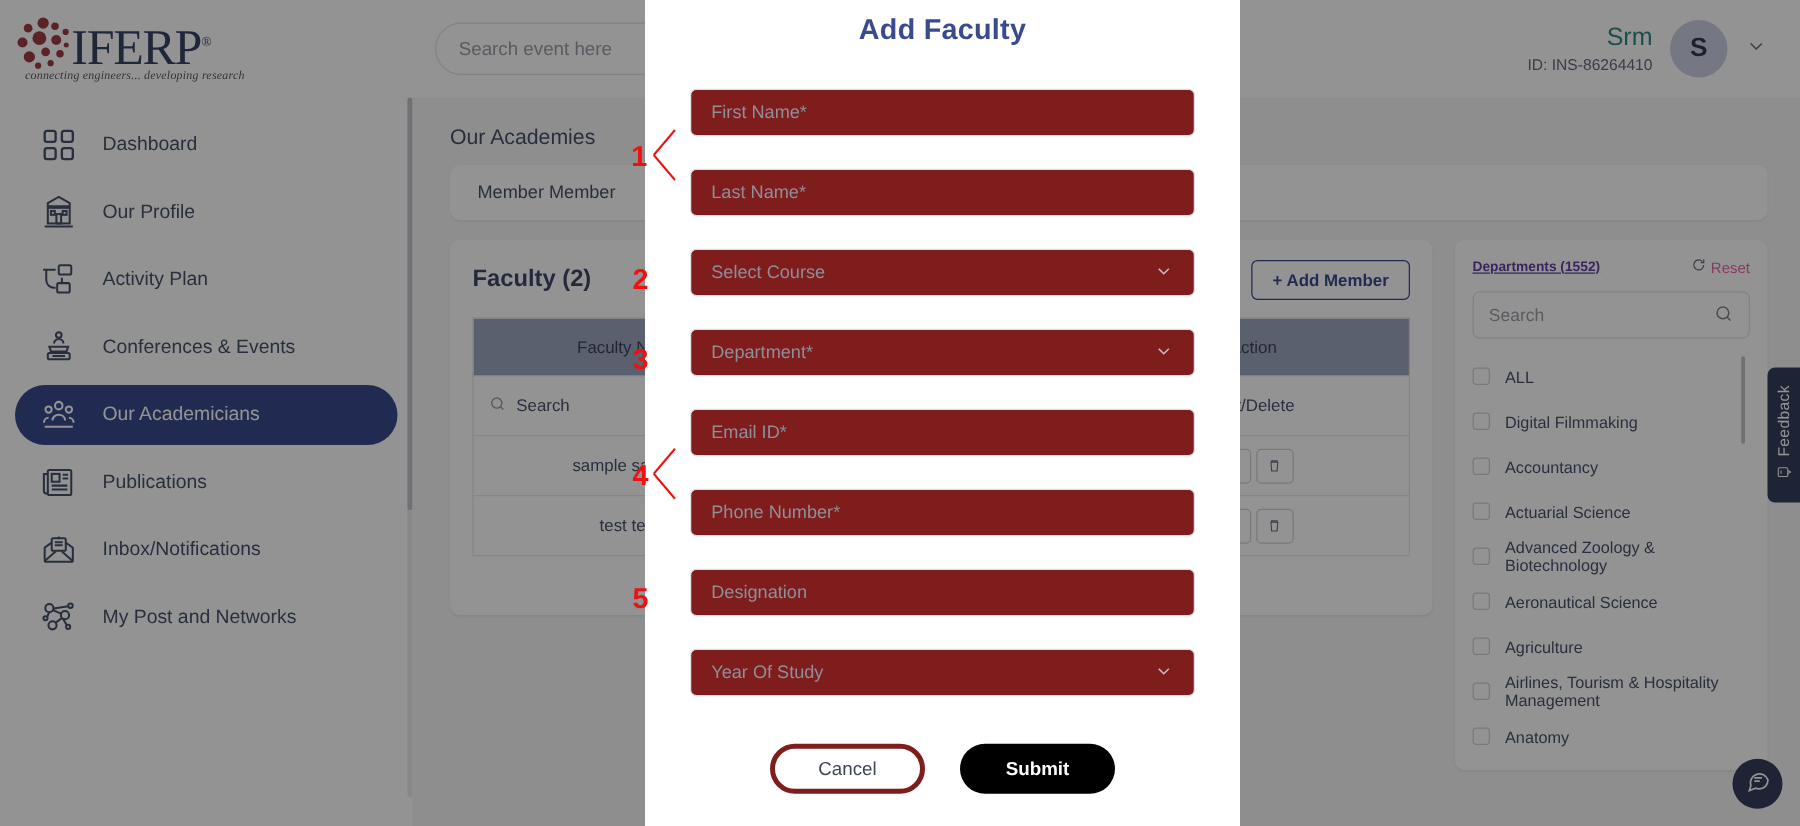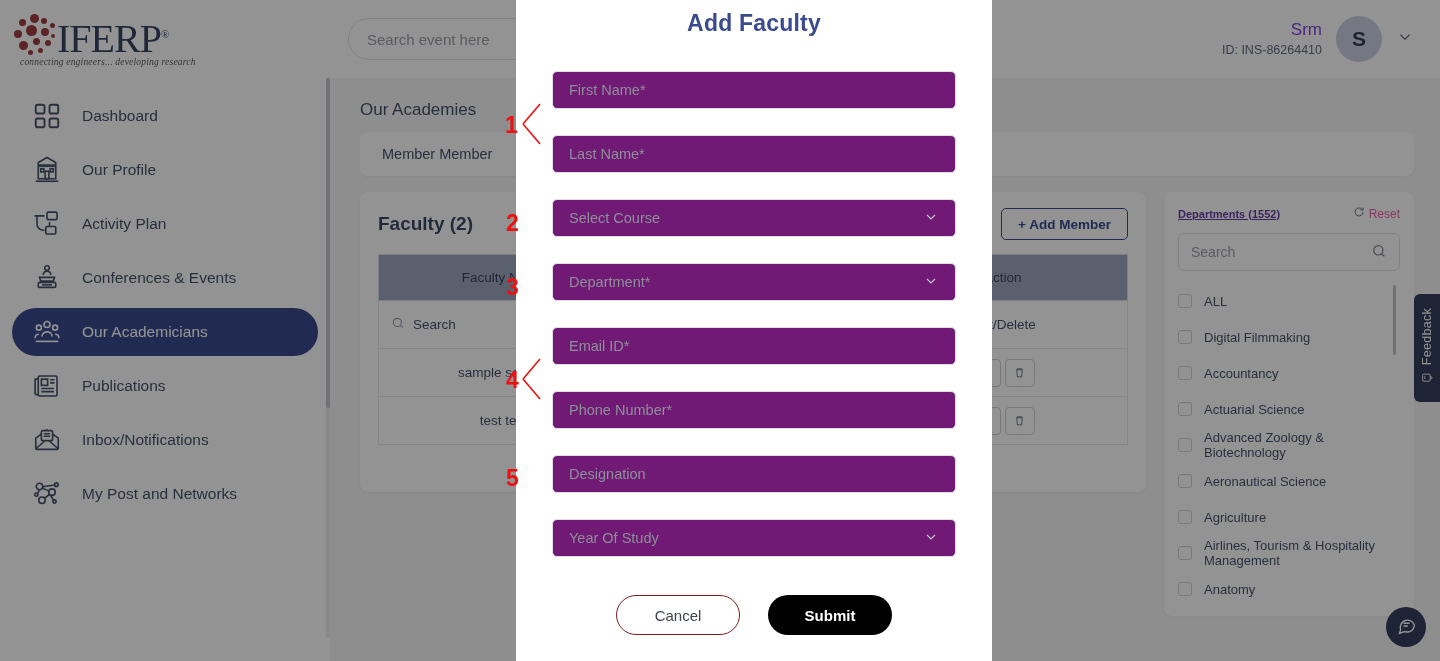--- a/index.html
+++ b/index.html
@@ -61,21 +61,21 @@
     height: 78px; background: #fff; display: flex; align-items: center;
     padding: 0 26px 0 18px; gap: 14px;
   }
   .search-box {
     width: 640px; height: 42px; border: 1px solid #dcdde2;
     border-radius: 22px; display: flex; align-items: center;
     padding: 0 18px; color: #8d8f99; font-size: 15px; background:#fff;
   }
   .topbar-spacer { flex: 1 1 auto; }
   .user-meta { text-align: right; line-height: 1.35; }
-  .user-name { font-size: 17px; color: #6d28d9; }
+  .user-name { font-size: 20px; color: #0f766e; }
   .user-id { font-size: 12.5px; color: #4a5268; }
   .avatar {
     width: 46px; height: 46px; border-radius: 50%;
     background: #c3c9df; color: #101a33; font-size: 21px; font-weight: bold;
     display: flex; align-items: center; justify-content: center;
   }
   .caret { color: #4a5268; font-size: 16px; }
 
   .content { padding: 22px 26px 0 30px; }
   .page-title { font-size: 17px; color: #2b3552; margin-bottom: 12px; }
@@ -175,31 +175,31 @@
     background: #fff; overflow: hidden;
   }
   .modal-title {
     text-align: center; font-size: 23px; font-weight: bold;
     color: #3a4a8f; padding-top: 10px; letter-spacing: .2px;
   }
   .modal-body { padding: 34px 36px 0 36px; }
   .field {
     height: 38px; border: 1px solid #dfe0e5; border-radius: 5px;
     display: flex; align-items: center; padding: 0 16px;
-    color: #8d8f99; font-size: 14.5px; margin-bottom: 26px; background:#701a75;
+    color: #8d8f99; font-size: 14.5px; margin-bottom: 26px; background:#7f1d1d;
     cursor: text;
   }
   .field.sel { cursor: pointer; }
   .field .chev { margin-left: auto; color: #c3c4cb; font-size: 13px; }
   .modal-actions {
     display: flex; justify-content: center; gap: 28px; margin-top: 38px;
   }
   .btn-cancel {
     width: 124px; height: 40px; border-radius: 22px;
-    border: 1px solid #7f1d1d; background: #fff; color: #3d4453;
+    border: 4px solid #7f1d1d; background: #fff; color: #3d4453;
     font-size: 15px; cursor: pointer;
   }
   .btn-submit {
     width: 124px; height: 40px; border-radius: 22px; border: none;
     background: #000000; color: #fff; font-size: 15px; font-weight: bold;
     cursor: pointer;
   }
 
   
   .anno {

